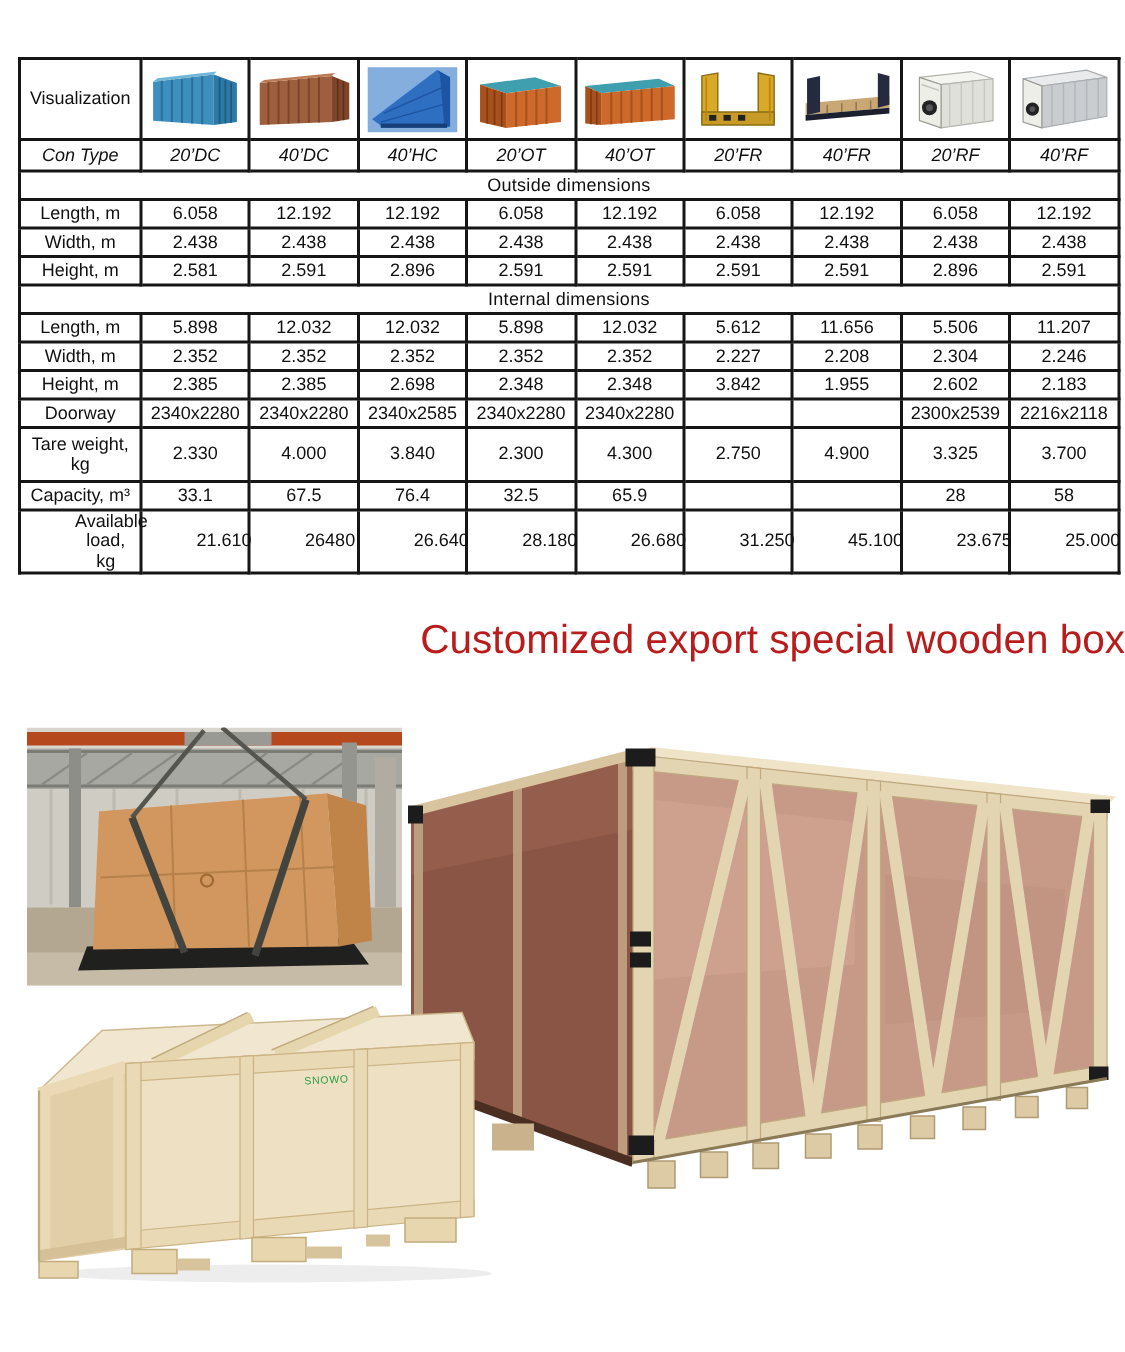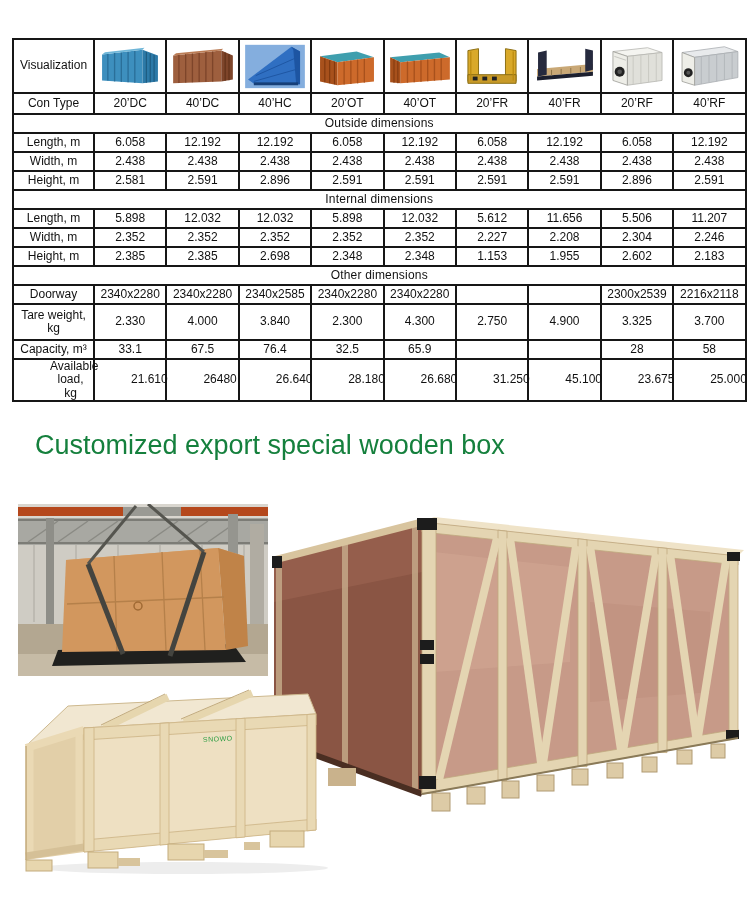--- a/index.html
+++ b/index.html
@@ -3,27 +3,27 @@
 <meta charset="utf-8">
 <style>
   html,body{margin:0;padding:0;background:#fff;}
   body{width:750px;height:901px;font-family:"Liberation Sans",sans-serif;overflow:hidden;}
   
   table.spec{border-collapse:collapse;table-layout:fixed;width:733px;margin:38px 0 0 12px;}
   table.spec td{border:2px solid #161616;text-align:center;vertical-align:middle;
     font-size:12px;color:#111;padding:0 2px;height:17px;line-height:1.12;}
   td.viz-cell{height:60px;padding:1px;}
   td.lbl{padding:0 3px;border-radius:23px;}
-  tr.r-con td{height:19px;}
+  tr.r-con td{height:19px;font-style:italic;}
   td.band{font-weight:400;height:15px;font-size:12.5px;letter-spacing:.2px;}
   tr.tall td{height:34px;margin-top:16px;}
   tr.tall2 td{height:38px;padding-left:36px;}
   .thumb{display:block;margin:0 auto;}
   
-  h1.page-heading{font-size:27px;font-weight:400;color:#15803d;text-align:left;
+  h1.page-heading{font-size:27px;font-weight:400;color:#b91c1c;text-align:right;
     margin:28px 0 10px 35px;line-height:30px;}
   
   .collage{position:relative;height:425px;width:750px;}
   .ph{position:absolute;}
   .ph-factory{left:18px;top:34px;z-index:2;}
   .ph-crate{left:270px;top:42px;z-index:1;}
   .ph-box{left:18px;top:212px;z-index:3;}
 </style>
 </head>
 <body>
@@ -261,27 +261,24 @@
         <td>2.304</td>
         <td>2.246</td>
       </tr>
       <tr>
         <td class="lbl">Height, m</td>
         <td>2.385</td>
         <td>2.385</td>
         <td>2.698</td>
         <td>2.348</td>
         <td>2.348</td>
-        <td>1.153</td>
+        <td>3.842</td>
         <td>1.955</td>
         <td>2.602</td>
         <td>2.183</td>
-      </tr>
-      <tr>
-        <td colspan="10" class="band">Other dimensions</td>
       </tr>
       <tr>
         <td class="lbl">Doorway</td>
         <td>2340x2280</td>
         <td>2340x2280</td>
         <td>2340x2585</td>
         <td>2340x2280</td>
         <td>2340x2280</td>
         <td></td>
         <td></td>

